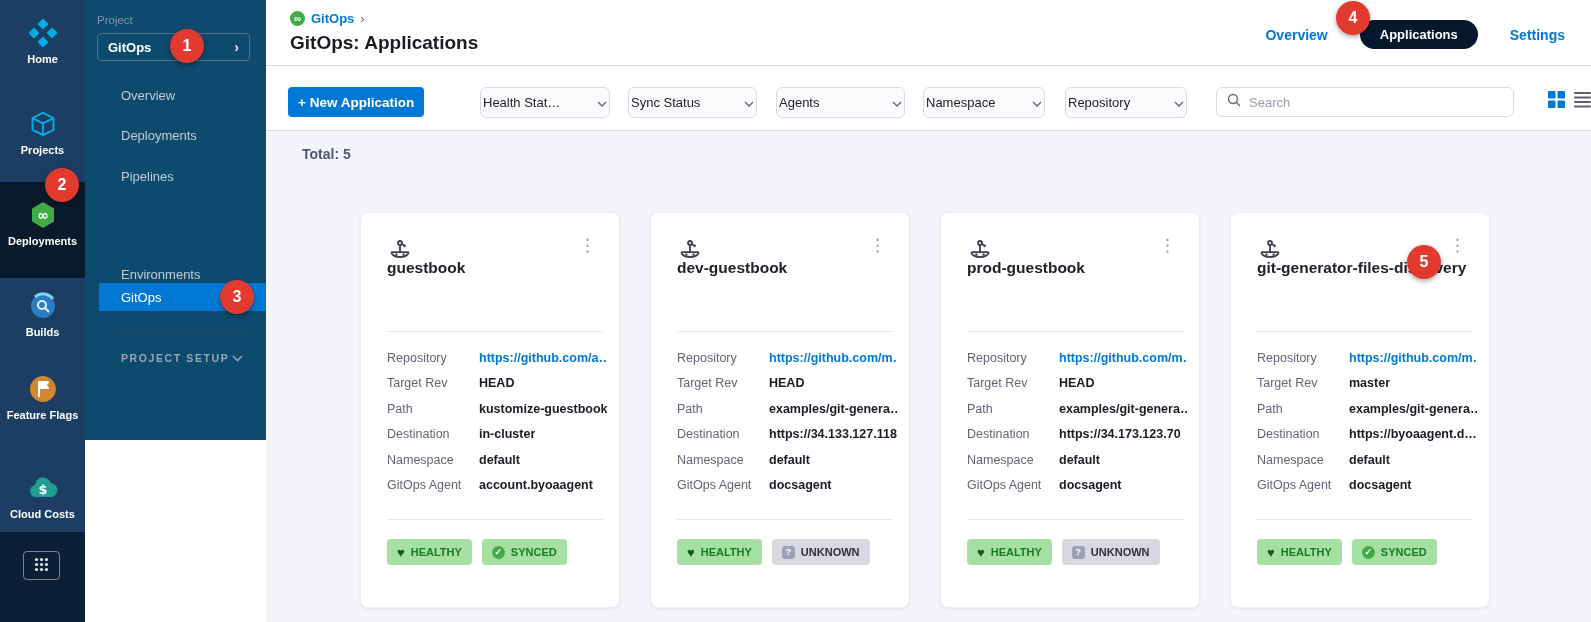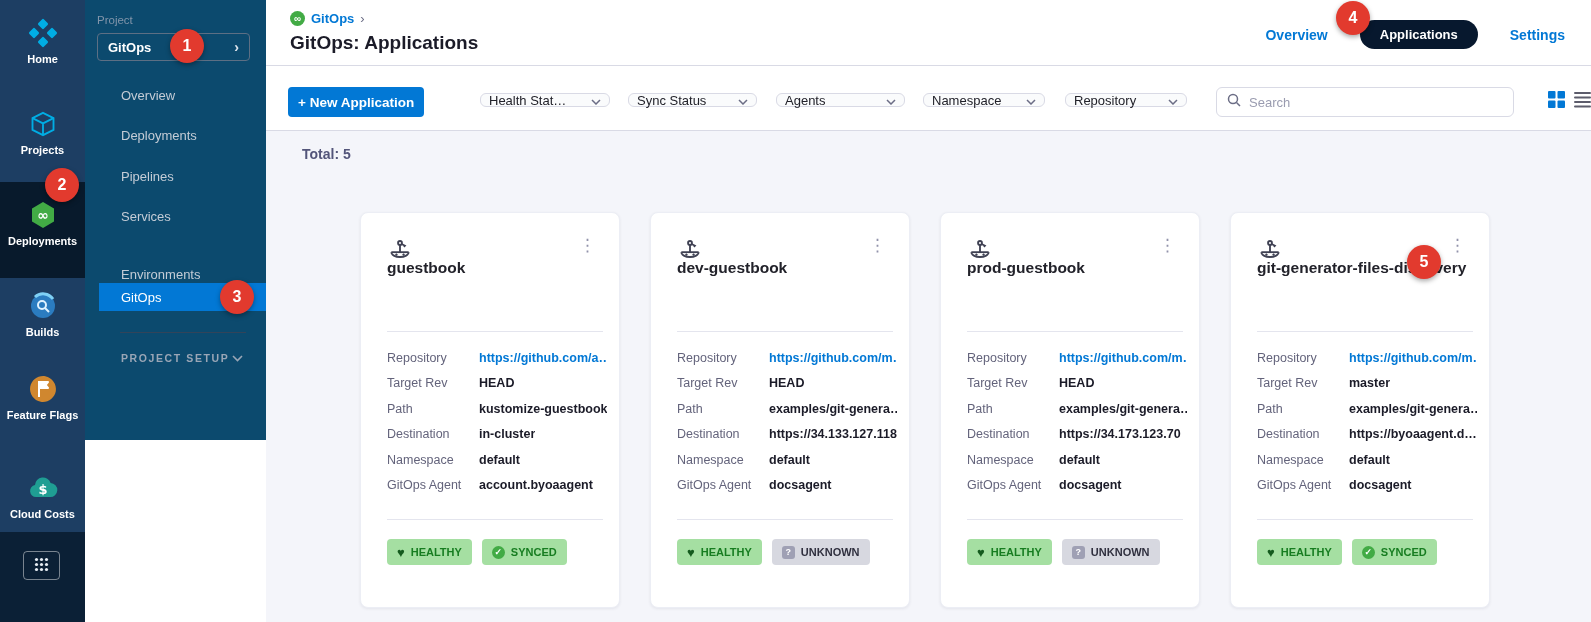--- a/index.html
+++ b/index.html
@@ -34,21 +34,21 @@
   .crumb-icon { width:15px; height:15px; border-radius:50%; background:#42ab45; color:#fff; font-size:10px; font-weight:bold; display:flex; align-items:center; justify-content:center; line-height:1; }
   .crumb-link { color:#0278d5; font-size:13px; font-weight:bold; cursor:pointer; }
   .crumb-chev { color:#6b6d85; font-size:13px; }
   .ptitle { position:absolute; left:24px; top:32px; font-size:19px; font-weight:bold; color:#1b1b28; }
   .tabs { position:absolute; right:26px; top:20px; display:flex; align-items:center; gap:32px; }
   .tab-link { color:#0278d5; font-size:14px; font-weight:bold; cursor:pointer; }
   .tab-pill { background:#07182e; color:#fff; font-size:13px; font-weight:bold; height:29px; border-radius:15px; display:flex; align-items:center; padding:0 20px; cursor:pointer; }
 
   .toolbar { position:absolute; left:0; top:66px; width:1325px; height:65px; background:#fff; border-bottom:1px solid #d9dae5; }
   .btn-new { position:absolute; left:22px; top:21px; height:30px; padding:0 10px; background:#0278d5; border:none; border-radius:4px; color:#fff; font-size:13.5px; font-weight:bold; font-family:"Liberation Sans",sans-serif; cursor:pointer; }
-  .filter { position:absolute; top:27px; height:14px; background:#fafbfc; border:1px solid #d9dae5; border-radius:6px; display:flex; align-items:center; justify-content:space-between; padding:0 8px; font-size:13px; color:#22222a; cursor:pointer; }
+  .filter { position:absolute; top:21px; height:31px; background:#fafbfc; border:1px solid #d9dae5; border-radius:6px; display:flex; align-items:center; justify-content:space-between; padding:0 2px; font-size:13px; color:#22222a; cursor:pointer; }
   .f0 { left:214px; width:130px; } .f1 { left:362px; width:129px; } .f2 { left:510px; width:129px; }
   .f3 { left:657px; width:122px; } .f4 { left:799px; width:122px; }
   .searchbox { position:absolute; left:950px; top:21px; width:298px; height:30px; border:1px solid #d9dae5; border-radius:6px; background:#fff; display:flex; align-items:center; padding:0 10px; gap:8px; }
   .searchbox input { border:none; outline:none; flex:1; font-size:13px; color:#22222a; font-family:"Liberation Sans",sans-serif; background:transparent; }
   .searchbox input::placeholder { color:#9a9cb0; }
   .viewtoggle { position:absolute; top:25px; cursor:pointer; }
   .vt-grid { left:1282px; } .vt-list { left:1308px; }
 
   .content { position:absolute; left:0; top:131px; width:1325px; height:491px; background:#f4f5fa; }
   .total { position:absolute; left:36px; top:15px; font-size:14px; color:#53557a;font-weight:bold; }
@@ -178,23 +178,20 @@
 
   <div class="pnav-item" style="top:75px">
       <span>Overview</span>
     </div>
   <div class="pnav-item" style="top:115px">
       <span>Deployments</span>
     </div>
   <div class="pnav-item" style="top:156px">
       <span>Pipelines</span>
     </div>
-  <div class="pnav-item" style="top:196px">
-      <span>Services</span>
-    </div>
   <div class="pnav-item" style="top:254px">
       <span>Environments</span>
     </div>
   <div class="pnav-item active" style="top:283px">
       <span>GitOps</span>
     </div>
 
   <div class="pdivider"></div>
   <div class="psetup">
     <span>PROJECT SETUP</span>

